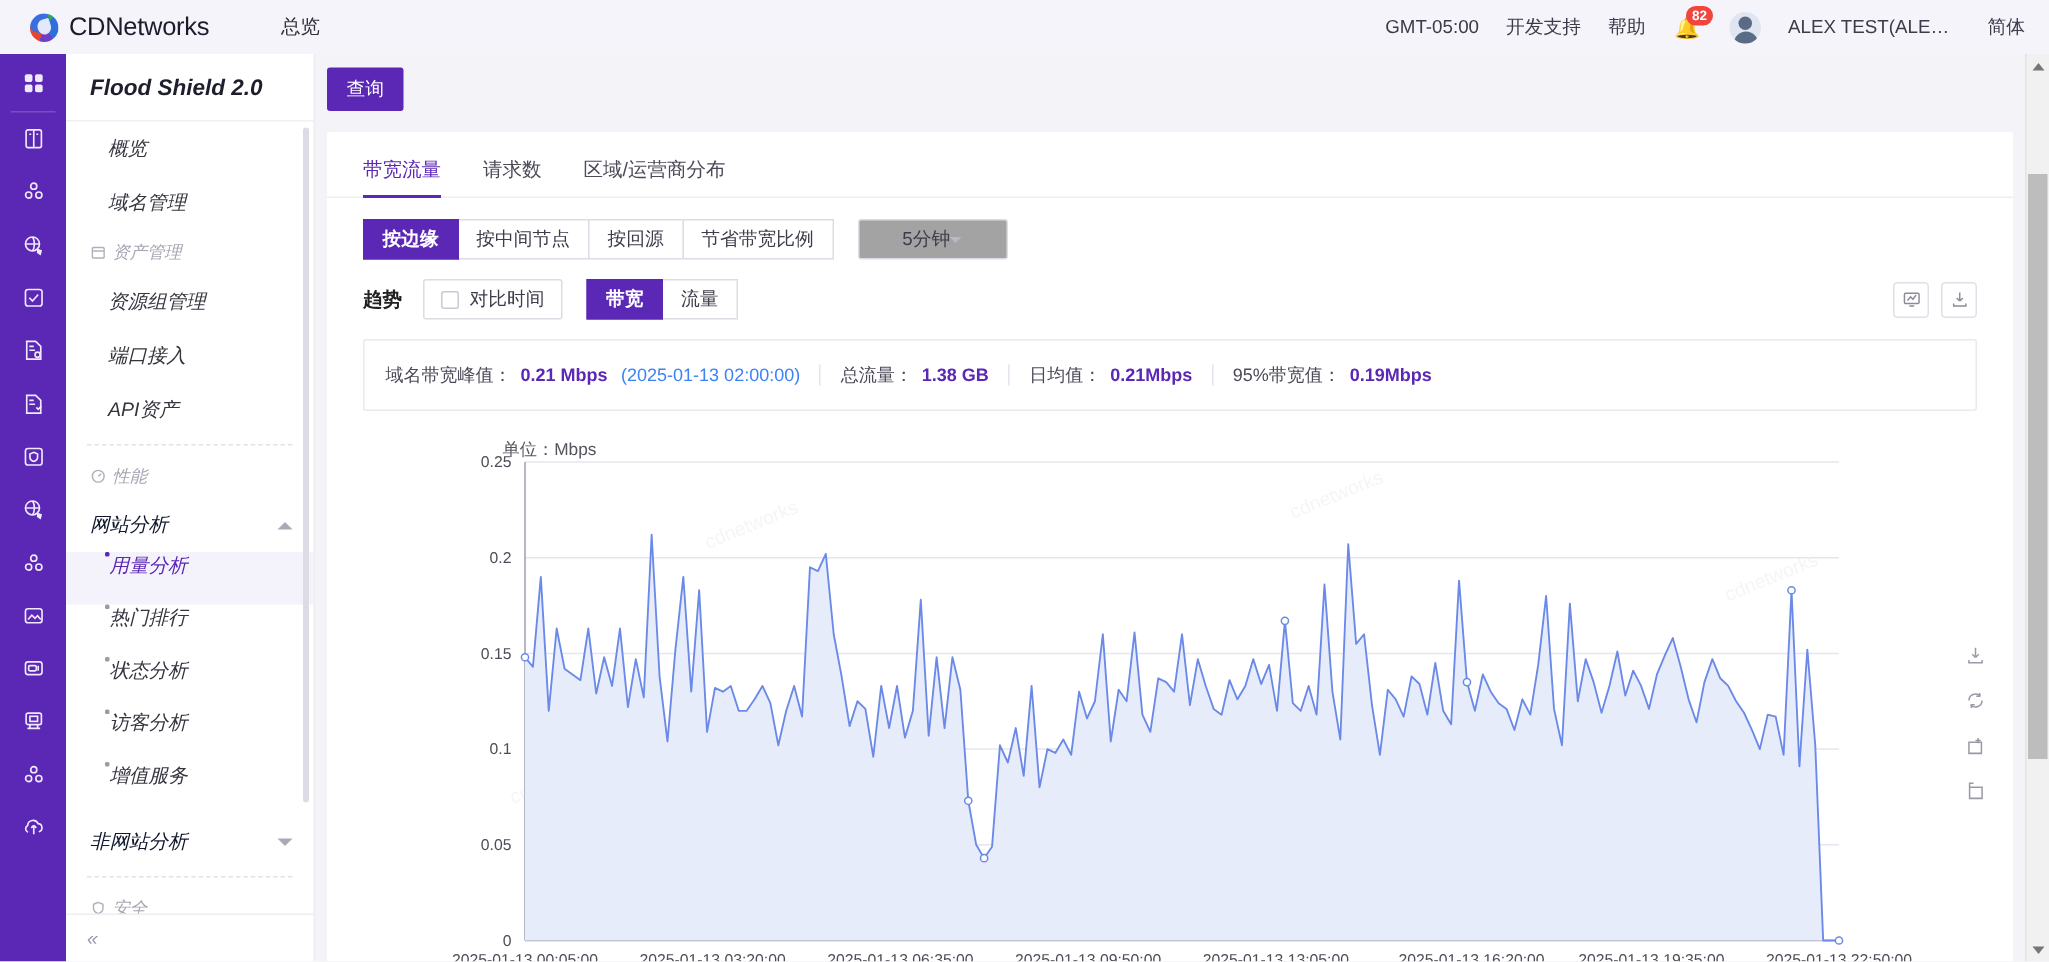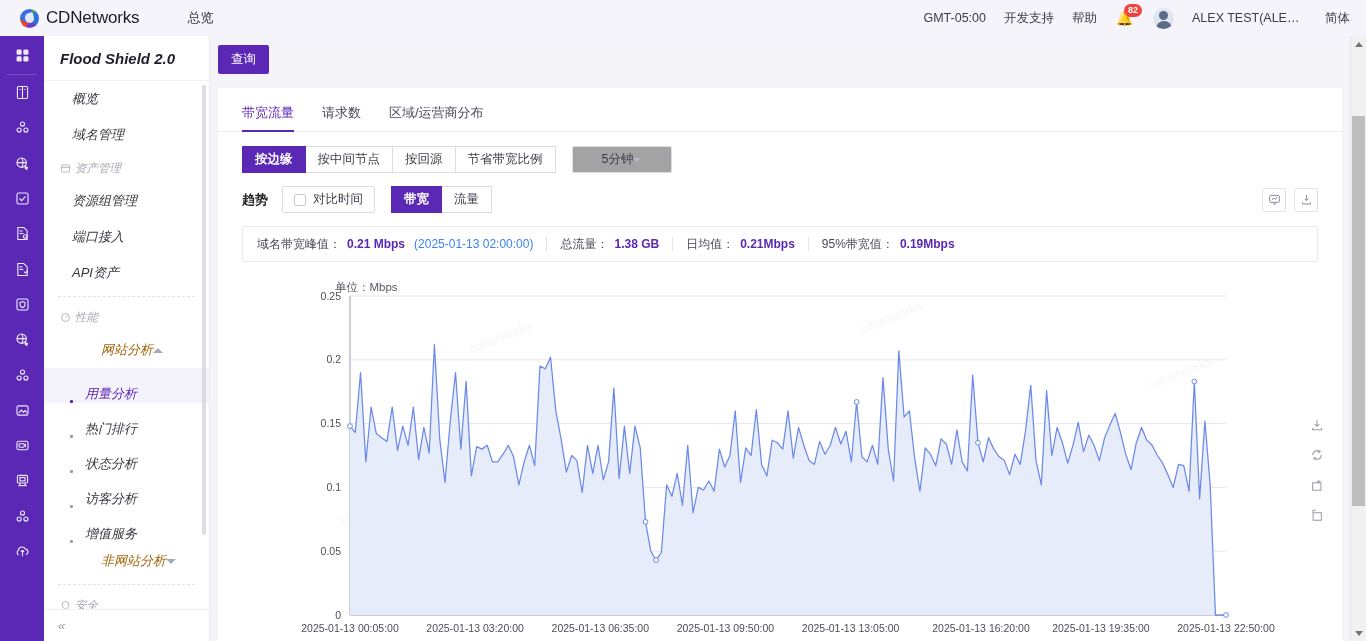--- a/index.html
+++ b/index.html
@@ -81,27 +81,27 @@
     font-size: 13px; color: #35353f; cursor: pointer;
   }
   .menu-group {
     height: 30px; display: flex; align-items: center; gap: 4px; padding-left: 16px;
     font-size: 11.5px; color: #a6a6b4;
   }
   .menu-group svg { width: 11px; height: 11px; stroke: #b0b0bd; fill: none; stroke-width: 1.2; }
   .menu-sep { height: 1px; border-top: 1px dashed #e2e2ea; margin: 5px 14px; }
   .menu-parent {
     height: 36px; display: flex; align-items: center; padding: 0 14px 0 16px;
-    font-size: 13px; color: #a16207; cursor: pointer;  margin-left: 41px;
+    font-size: 13px; color: #0f172a; cursor: pointer; justify-content: space-between;
   }
   .caret { width: 0; height: 0; border-left: 5px solid transparent; border-right: 5px solid transparent; }
   .caret.up { border-bottom: 5px solid #a9a9b8; }
   .caret.down { border-top: 5px solid #a9a9b8; }
   .sub-item {
-    height: 35px; display: flex; align-items: flex-end; padding-left: 26px; gap: 12px;
+    height: 35px; display: flex; align-items: flex-start; padding-left: 26px; gap: 0;
     font-size: 13px; color: #35353f; cursor: pointer;
   }
   .sub-item .dot { width: 3px; height: 3px; background: #9a9aa8; border-radius: 1px; flex: none; }
   .sub-item.active { background: #f4f3fc; color: #5b27b5; }
   .sub-item.active .dot { background: #5b27b5; }
   .sidebar-foot {
     height: 32px; border-top: 1px solid #ededf2; display: flex; align-items: center;
     padding-left: 14px; color: #9b9baa; font-size: 13px; cursor: pointer;
   }
   .side-scrollbar {
@@ -157,21 +157,21 @@
   }
   .cbx { width: 12px; height: 12px; border: 1px solid #c9c9d3; border-radius: 2px; background: #fff; flex: none; }
   .icon-btns { margin-left: auto; display: flex; gap: 8px; }
   .icon-btn {
     width: 24px; height: 24px; border: 1px solid #e0e0e8; border-radius: 3px; background: #fff;
     display: flex; align-items: center; justify-content: center; cursor: pointer;
   }
   .icon-btn svg { width: 13px; height: 13px; stroke: #8b8b99; fill: none; stroke-width: 1.2; }
 
   .summary {
-    margin: 13px 24px 0 24px; border: 1px solid #e9e9f0; border-radius: 2px; height: 36px;
+    margin: 13px 24px 0 24px; border: 1px solid #e9e9f0; border-radius: 2px; height: 48px;
     display: flex; align-items: center; padding: 12px 14px; gap: 0; font-size: 12px; color: #4a4a58;
     background: #fff;
   }
   .sum-k { color: #4a4a58; }
   .sum-v { color: #5b27b5; font-weight: bold; margin-left: 6px; }
   .sum-sub { color: #3b82f6; margin-left: 9px; }
   .sum-div { width: 1px; height: 14px; background: #e4e4ec; margin: 0 13px; }
 
   
   .chart-wrap { position: relative; margin: 8px 0 0 0; height: 380px; }

